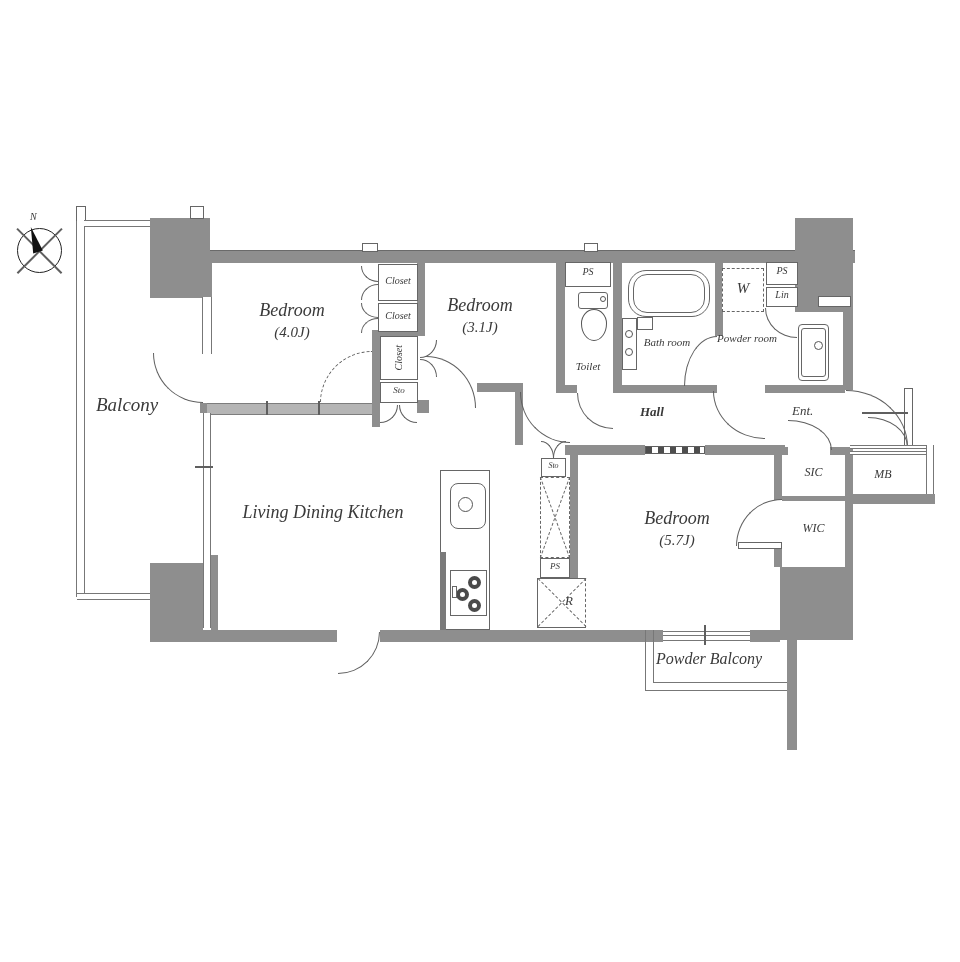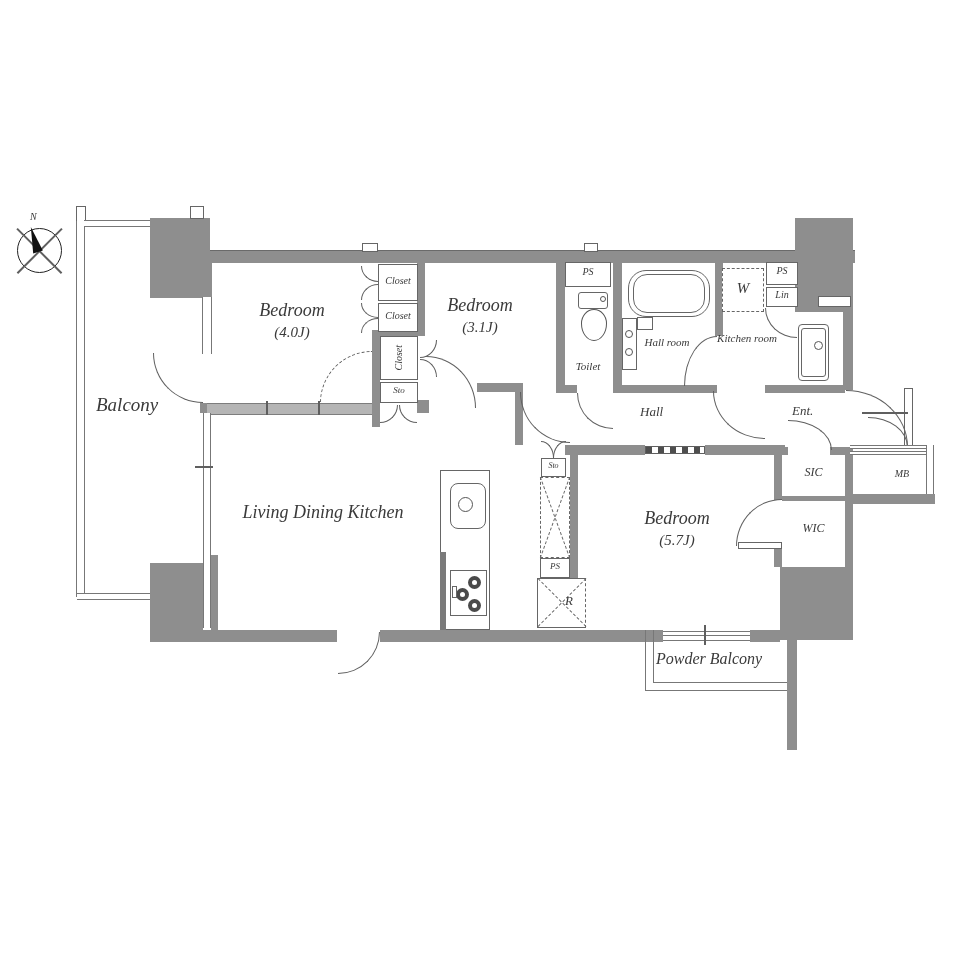--- a/index.html
+++ b/index.html
@@ -104,40 +104,40 @@
   <div class="w" style="left:613px;top:262px;width:9px;height:131px;"></div>
   <div class="w" style="left:556px;top:385px;width:21px;height:8px;"></div>
   <div class="arc bl" style="left:577px;top:393px;width:36px;height:36px;"></div>
 
   <div class="b" style="left:628px;top:270px;width:82px;height:47px;border-radius:18px;"></div>
   <div class="b" style="left:633px;top:274px;width:72px;height:39px;border-radius:14px;"></div>
   <div class="b" style="left:637px;top:317px;width:16px;height:13px;"></div>
   <div class="b" style="left:622px;top:318px;width:15px;height:52px;"></div>
   <div class="circ" style="left:625px;top:330px;width:8px;height:8px;border-width:1px;"></div>
   <div class="circ" style="left:625px;top:348px;width:8px;height:8px;border-width:1px;"></div>
-  <div class="t ctr" style="left:638px;top:336px;width:58px;font-size:11px;">Hall room</div>
+  <div class="t ctr" style="left:638px;top:336px;width:58px;font-size:11px;">Bath room</div>
   <div class="w" style="left:613px;top:385px;width:104px;height:8px;"></div>
   <div class="w" style="left:715px;top:262px;width:8px;height:74px;"></div>
   <div class="arc tl" style="left:684px;top:336px;width:33px;height:50px;"></div>
 
   <div class="b dash" style="left:722px;top:268px;width:42px;height:44px;border-width:1.5px;"></div>
   <div class="t ctr" style="left:722px;top:280px;width:42px;font-size:15px;">W</div>
   <div class="b" style="left:766px;top:262px;width:32px;height:23px;"></div>
   <div class="t ctr" style="left:766px;top:265px;width:32px;font-size:10px;">PS</div>
   <div class="b" style="left:766px;top:287px;width:32px;height:20px;"></div>
   <div class="t ctr" style="left:766px;top:289px;width:32px;font-size:10px;">Lin</div>
   <div class="arc bl" style="left:765px;top:308px;width:32px;height:30px;"></div>
   <div class="b" style="left:798px;top:324px;width:31px;height:57px;border-radius:4px;"></div>
   <div class="b" style="left:801px;top:328px;width:25px;height:49px;border-radius:3px;"></div>
   <div class="circ" style="left:814px;top:341px;width:9px;height:9px;border-width:1px;"></div>
-  <div class="t ctr" style="left:716px;top:332px;width:62px;font-size:11px;">Kitchen room</div>
+  <div class="t ctr" style="left:716px;top:332px;width:62px;font-size:11px;">Powder room</div>
   <div class="w" style="left:765px;top:385px;width:80px;height:8px;"></div>
   <div class="arc bl" style="left:713px;top:391px;width:52px;height:48px;"></div>
 
-  <div class="t" style="left:640px;top:405px;font-size:13px;">Hall</div>
+  <div class="t" style="left:640px;top:405px;font-size:13px;font-weight:bold;">Hall</div>
   <div class="t" style="left:792px;top:404px;font-size:13px;">Ent.</div>
   <div class="abs" style="left:748px;top:452px;width:34px;height:0;border-top:2px dotted #5f5f5f;"></div>
   <div class="w" style="left:565px;top:445px;width:80px;height:10px;"></div>
   <div class="hatch" style="left:645px;top:446px;width:60px;height:8px;"></div>
   <div class="w" style="left:705px;top:445px;width:80px;height:10px;"></div>
   <div class="w" style="left:782px;top:447px;width:6px;height:8px;"></div>
   <div class="w" style="left:830px;top:447px;width:23px;height:8px;"></div>
   <div class="arc tr" style="left:788px;top:420px;width:44px;height:30px;"></div>
 
   <div class="b" style="left:904px;top:388px;width:9px;height:60px;"></div>
@@ -152,21 +152,21 @@
   <div class="t ctr" style="left:782px;top:466px;width:63px;font-size:12px;">SIC</div>
   <div class="t ctr" style="left:782px;top:522px;width:63px;font-size:12px;">WIC</div>
   <div class="arc tl" style="left:736px;top:499px;width:46px;height:47px;"></div>
   <div class="b" style="left:738px;top:542px;width:44px;height:7px;"></div>
   <div class="w" style="left:780px;top:567px;width:73px;height:73px;"></div>
 
   <div class="thinh" style="left:850px;top:445px;width:84px;height:4px;"></div>
   <div class="thinh" style="left:850px;top:451px;width:84px;height:4px;"></div>
   <div class="thinv" style="left:926px;top:445px;width:8px;height:59px;"></div>
   <div class="w" style="left:846px;top:494px;width:89px;height:10px;"></div>
-  <div class="t ctr" style="left:853px;top:468px;width:60px;font-size:10px;padding-left:19px;">MB</div>
+  <div class="t ctr" style="left:853px;top:468px;width:60px;font-size:12px;">MB</div>
 
   <div class="w" style="left:570px;top:445px;width:8px;height:133px;"></div>
 
   <div class="b" style="left:541px;top:458px;width:25px;height:19px;"></div>
   <div class="t ctr" style="left:541px;top:461px;width:25px;font-size:8px;">Sto</div>
   <div class="arc tr" style="left:541px;top:441px;width:13px;height:17px;"></div>
   <div class="arc tl" style="left:553px;top:441px;width:13px;height:17px;"></div>
   <div class="b dash" style="left:540px;top:477px;width:30px;height:81px;"></div>
   <div class="diag" style="left:512px;top:517px;width:86px;transform:rotate(70deg);"></div>
   <div class="diag" style="left:512px;top:517px;width:86px;transform:rotate(-70deg);"></div>

